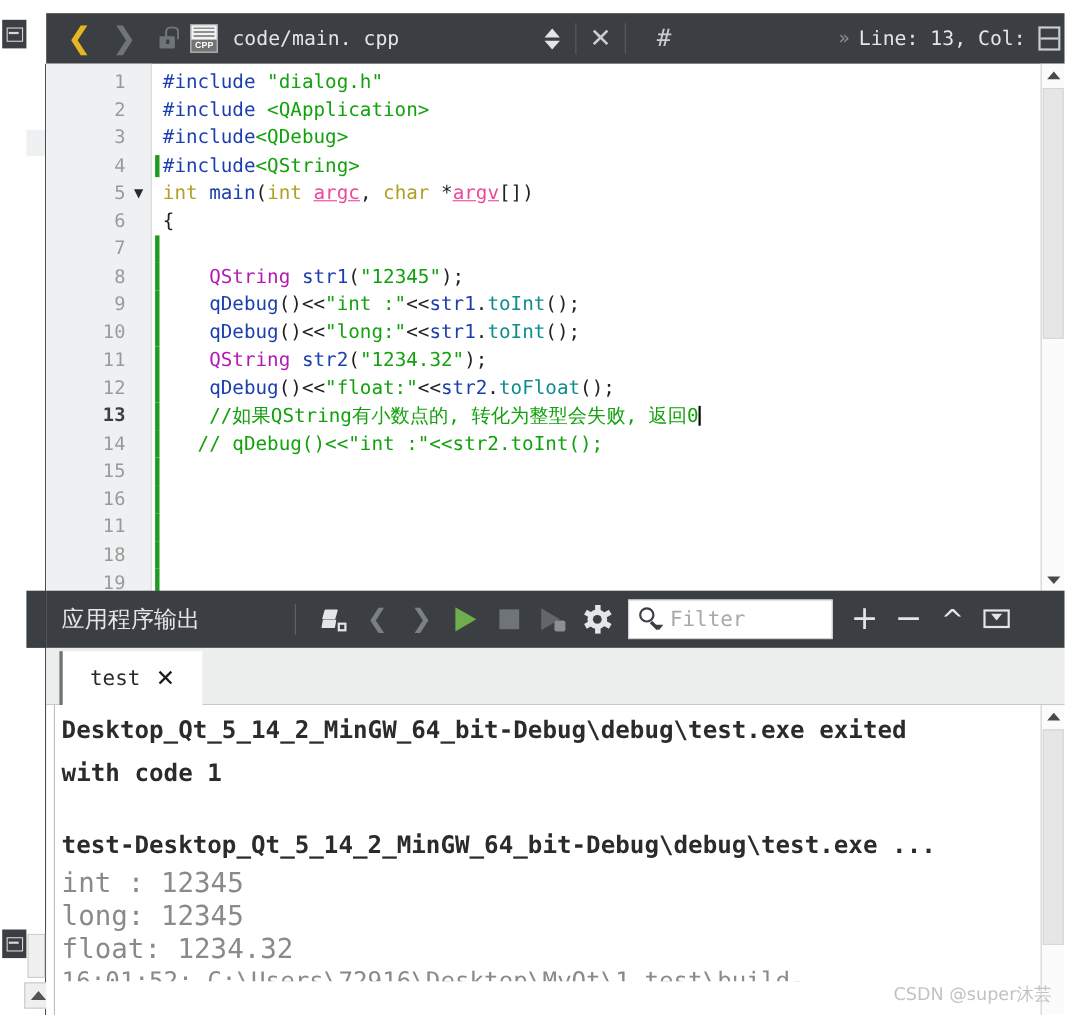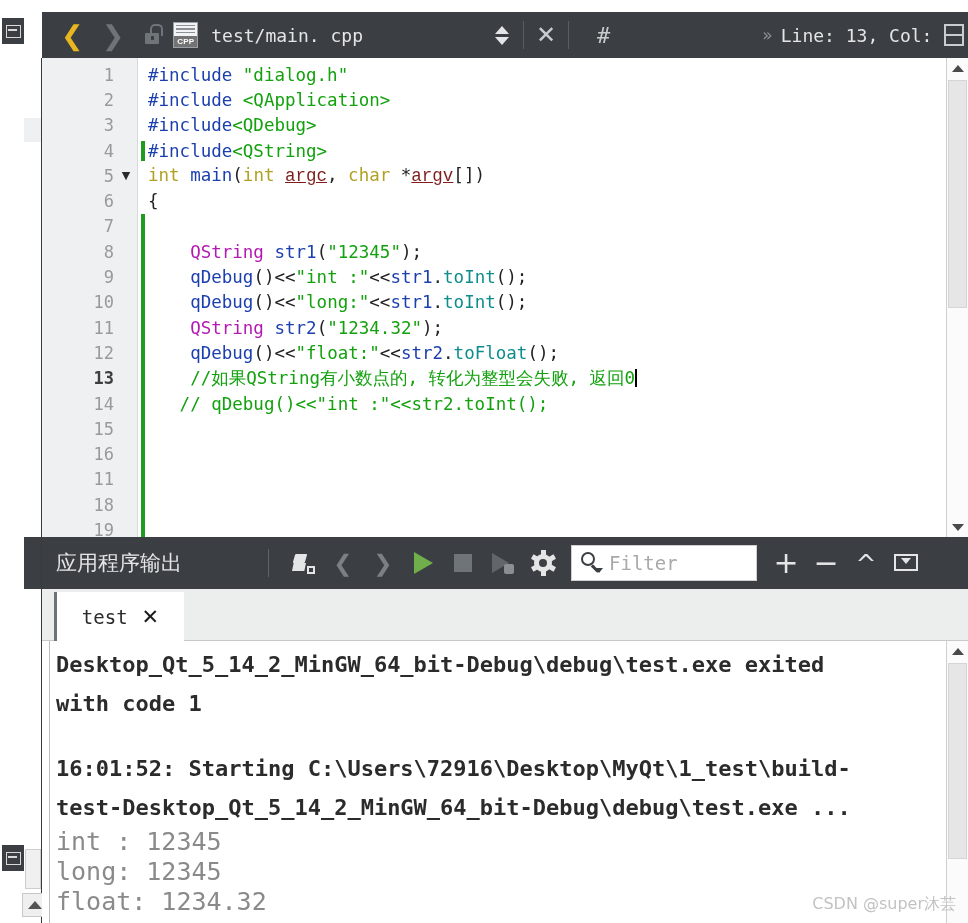--- a/index.html
+++ b/index.html
@@ -233,21 +233,21 @@
   
   .t-pp   { color: #1b3fae; }           
   .t-str  { color: #13a10e; }           
   .t-kw   { color: #b0a023; }           
   .t-plain{ color: #222222; }
   .t-fn   { color: #1b3fae; }           
   .t-type { color: #b319b3; }           
   .t-var  { color: #1b3fae; }
   .t-mem  { color: #0f8d8d; }           
   .t-cmt  { color: #13a10e; }           
-  .t-under{ text-decoration: underline; color: #7f1d1d; font-family: Liberation Mono, monospace; }
+  .t-under{ text-decoration: underline; color: #ec4899; }
   .caret-blk {
     display: inline-block; width: 2px; height: 18px;
     background: #000; vertical-align: -3px;
   }
   .caret-green {
     position: absolute; left: 99px; top: 3px;
     width: 4px; height: 20px; background: #1f9b1f;
   }
 
   
@@ -513,21 +513,21 @@
     <span class="tb-nav back">❮</span>
     <span class="tb-nav fwd">❯</span>
     <span class="tb-lock">
       <span class="shackle"></span>
       <span class="body"></span>
     </span>
     <span class="tb-fileicon">
       <span class="lines"></span>
       <span class="cpp">CPP</span>
     </span>
-    <span class="tb-path">test/main. cpp</span>
+    <span class="tb-path">code/main. cpp</span>
     <span class="tb-spinner">
       <span class="spin-up"></span>
       <span class="spin-dn"></span>
     </span>
     <span class="tb-sep"></span>
     <span class="tb-close">✕</span>
     <span class="tb-sep"></span>
     <span class="tb-hash">#</span>
     <span class="tb-chev">»</span>
     <span class="tb-linecol">Line: 13, Col:</span>
@@ -721,21 +721,20 @@
       <span class="x">✕</span>
     </div>
   </div>
 
   <div class="out-console">
     <div class="console-border"></div>
     <div class="console-lines" id="console-lines">
         <div class="cline qt">Desktop_Qt_5_14_2_MinGW_64_bit-Debug\debug\test.exe exited</div>
         <div class="cline qt">with code 1</div>
         <div class="cline blank"></div>
-        <div class="cline qt">16:01:52: Starting C:\Users\72916\Desktop\MyQt\1_test\build-</div>
         <div class="cline qt">test-Desktop_Qt_5_14_2_MinGW_64_bit-Debug\debug\test.exe ...</div>
         <div class="cline app">int : 12345</div>
         <div class="cline app">long: 12345</div>
         <div class="cline app">float: 1234.32</div>
         <div class="cline clipped">16:01:52: C:\Users\72916\Desktop\MyQt\1_test\build-</div>
       </div>
     <div class="out-scroll">
       <div class="sb-arrow top">
         <span class="sb-tri-up"></span>
       </div>

